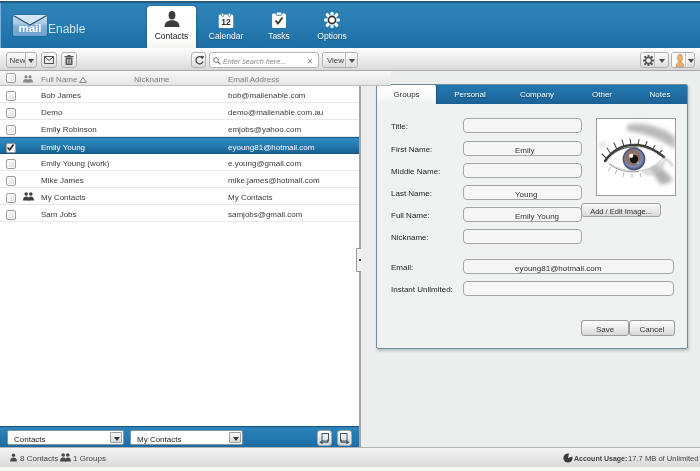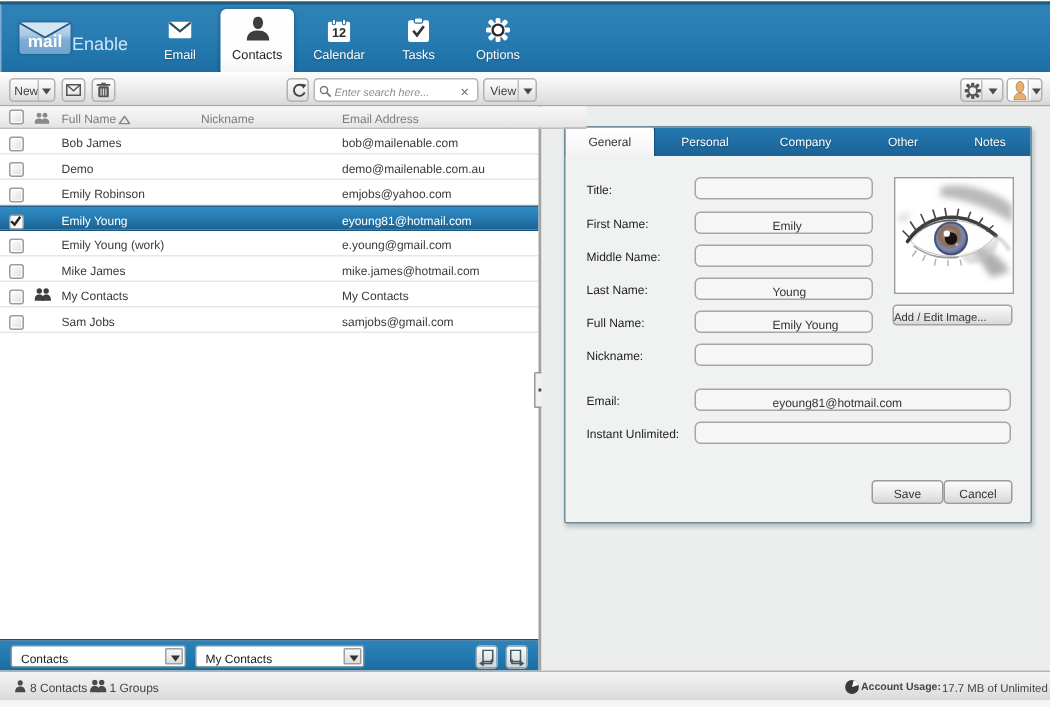--- a/index.html
+++ b/index.html
@@ -123,23 +123,23 @@
 #ftab-not { left:255px; width:56px; }
 
 .flabel { position:absolute; left:14px; font-size:8px; color:#1e1e1e; }
 .finput { position:absolute; left:86px; width:119px; height:15px; background:#f6f6f6;
   border:1px solid #a6a6a6; border-radius:4px; font-size:8px; color:#333; }
 .finput span { position:absolute; left:7px; top:4px;padding-left:44px; }
 .fwide { width:211px; }
 
 #eyebox { position:absolute; left:219px; top:33px; width:80px; height:78px; background:#fff;
   border:1px solid #9c9c9c; }
-#addimg { position:absolute; left:218px; top:118px; width:80px; height:14px;
+#addimg { position:absolute; left:204px; top:118px; width:80px; height:14px;
   background:linear-gradient(180deg,#fbfbfb,#e8e8e8 55%,#d9d9d9); border:1px solid #a2a2a2;
-  border-radius:3px; font-size:7.5px; color:#333; text-align:left; }
+  border-radius:3px; font-size:7.5px; color:#333; text-align:center; }
 #addimg span { position:absolute; left:0; right:0; top:3px; }
 
 .pbtn { position:absolute; top:235px; height:16px;
   background:linear-gradient(180deg,#fcfcfc,#eaeaea 55%,#d8d8d8); border:1px solid #9b9b9b;
   border-radius:3px; font-size:8px; color:#333; text-align:center; }
 .pbtn span { position:absolute; left:0; right:0; top:4px; }
 #btn-save { left:204px; width:44px;padding-left:46px; }
 #btn-cancel { left:252px; width:46px; }
 
 
@@ -159,27 +159,20 @@
 
   <div class="abs" id="logo-env">
     <svg width="34" height="21" viewBox="0 0 34 21">
       <polygon points="0,0 34,0 17,10" fill="#d3e4f2"></polygon>
       <path d="M0,0.3 L17,10 L34,0.3" fill="none" stroke="#29567b" stroke-width="1.2"></path>
     </svg>
     <div id="logo-mail">mail</div>
   </div>
   <div class="abs" id="logo-enable">Enable</div>
 
-  <div class="abs nav" id="nav-email">
-    <svg width="16" height="12" viewBox="0 0 16 12" style="top:8px">
-      <rect x="0.5" y="0.5" width="15" height="11" rx="1" fill="#fff"></rect>
-      <path d="M1,1.1 L8,6.9 L15,1.1" fill="none" stroke="#33505f" stroke-width="1.5"></path>
-    </svg>
-    <div class="lbl">Email</div>
-  </div>
 
   <div class="abs" id="tab-contacts">
     <svg width="18" height="17" viewBox="0 0 18 17" style="top:5px">
       <ellipse cx="9" cy="4.2" rx="3.4" ry="4.2" fill="#3d3d3d"></ellipse>
       <path d="M1.5,16 C1.5,11.5 4.5,9.3 9,9.3 C13.5,9.3 16.5,11.5 16.5,16 Z" fill="#3d3d3d"></path>
     </svg>
     <div class="lbl">Contacts</div>
   </div>
 
   <div class="abs nav" id="nav-cal">
@@ -390,21 +383,21 @@
 
   <div class="abs" id="vsplit"></div>
   <div class="abs" id="vhandle">
       <i></i>
     </div>
 
   <div class="abs" id="rpanel">
     <div id="fpanel">
       <div id="ftabs"></div>
       <div class="ftab" id="ftab-gen">
-          <span>General</span>
+          <span>Groups</span>
         </div>
       <div class="ftab" id="ftab-per">
           <span>Personal</span>
         </div>
       <div class="ftab" id="ftab-com">
           <span>Company</span>
         </div>
       <div class="ftab" id="ftab-oth">
           <span>Other</span>
         </div>

